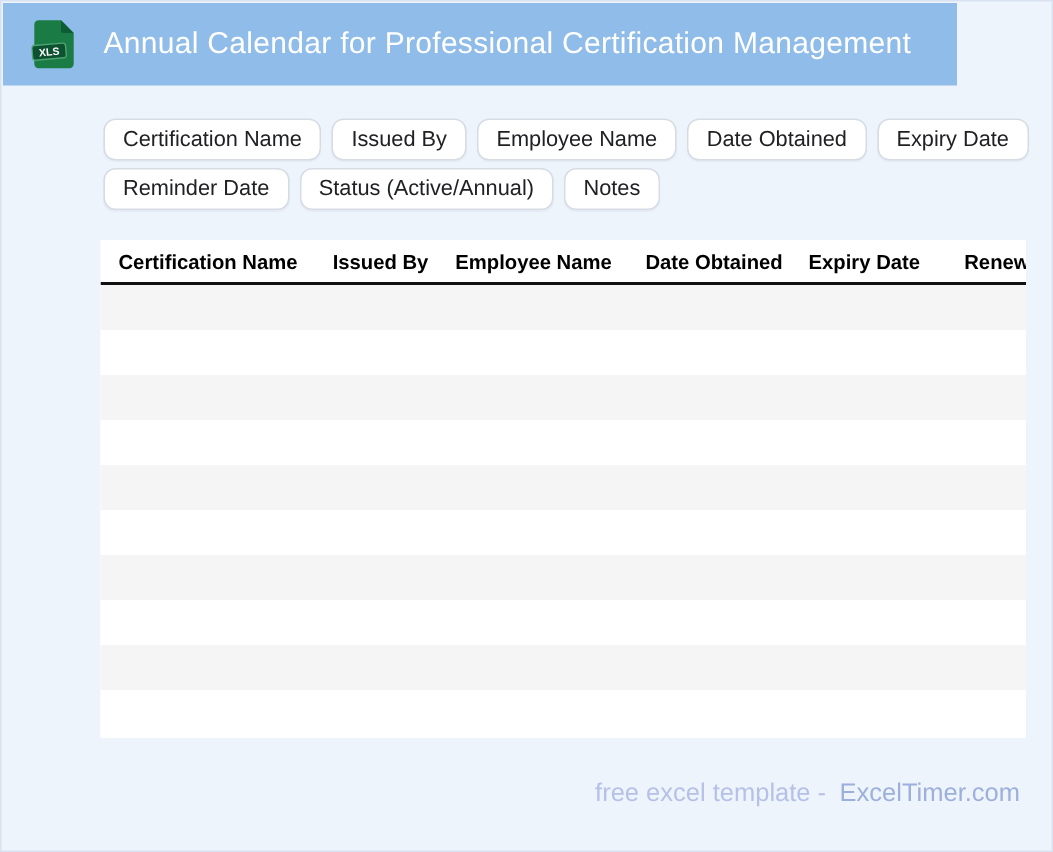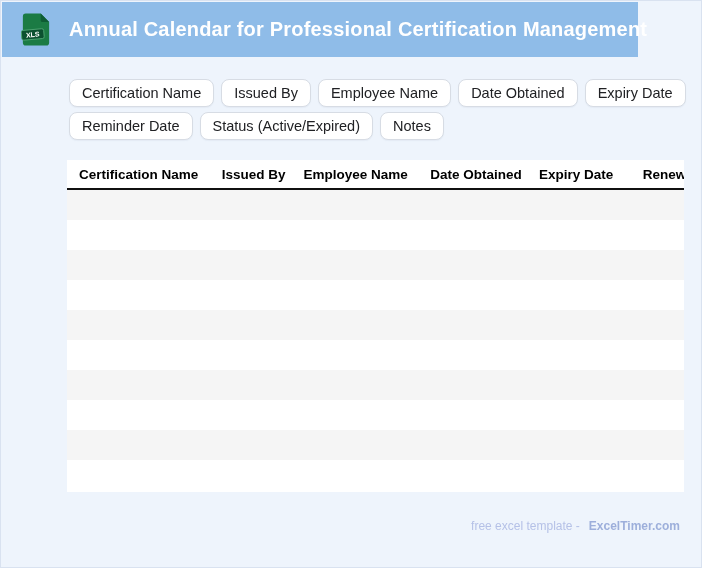--- a/index.html
+++ b/index.html
@@ -25,21 +25,21 @@
   }
   
   .header{
     position:absolute;left:1px;top:1px;width:636px;height:55px;
     background:var(--header_bg);
     display:flex;align-items:center;
   }
   .file-icon{position:absolute;left:19px;top:10px;width:30px;height:35px;display:block;}
   .title{
     position:absolute;left:67px;top:0;height:55px;line-height:55px;
-    font-size:20px;font-weight:700;color:#ffffff;letter-spacing:.2px;white-space:nowrap;
+    font-size:20px;font-weight:400;color:#ffffff;letter-spacing:.2px;white-space:nowrap;
   }
   
   .pills{position:absolute;left:68px;top:78px;width:600px;}
   .pill-row{display:flex;gap:7px;margin-bottom:5px;}
   .pill{
     display:inline-flex;align-items:center;
     height:28px;padding:0 12px;
     background:#ffffff;border:1px solid var(--pill_border);border-radius:8px;
     font-size:14.5px;color:var(--ink);white-space:nowrap;
     box-shadow:0 1px 1px rgba(120,140,170,0.08);
@@ -61,24 +61,24 @@
   .th:nth-of-type(2){width:78px;}
   .th:nth-of-type(3){width:123px;}
   .th:nth-of-type(4){width:105px;}
   .th:nth-of-type(5){width:100px;}
   .tbody .t-row{height:30px;background:#ffffff;}
   .tbody div:nth-of-type(odd){background:var(--stripe);}
   
   .footer{
     position:absolute;right:21px;top:518px;
     display:flex;align-items:baseline;gap:9px;
-    font-size:12px;white-space:nowrap;
+    font-size:17px;white-space:nowrap;
   }
   .footer-label{color:var(--footer_label);}
-  .footer-brand{color:var(--footer_brand);font-weight:bold;text-decoration:none;cursor:pointer;}
+  .footer-brand{color:var(--footer_brand);font-weight:normal;text-decoration:none;cursor:pointer;}
 </style>
 </head>
 <body>
 
 <div class="page">
 
   <div class="header">
     <svg class="file-icon" viewBox="0 0 32 36" xmlns="http://www.w3.org/2000/svg">
       <path d="M5 1 h16 l9 9 v22 a3 3 0 0 1 -3 3 H5 a3 3 0 0 1 -3 -3 V4 a3 3 0 0 1 3 -3 z" fill="#1b7b44"></path>
       <path d="M21 1 l9 9 h-7 a2 2 0 0 1 -2 -2 z" fill="#0e5c33"></path>
@@ -101,21 +101,21 @@
 
         <span class="pill">Date Obtained</span>
 
         <span class="pill">Expiry Date</span>
       </div>
     <div class="pill-row">
 
 
         <span class="pill">Reminder Date</span>
 
-        <span class="pill">Status (Active/Expired)</span>
+        <span class="pill">Status (Active/Annual)</span>
 
         <span class="pill">Notes</span>
       </div>
   </div>
 
   <div class="table">
     <div class="thead">
       
     
         <span class="th">Certification Name</span>

